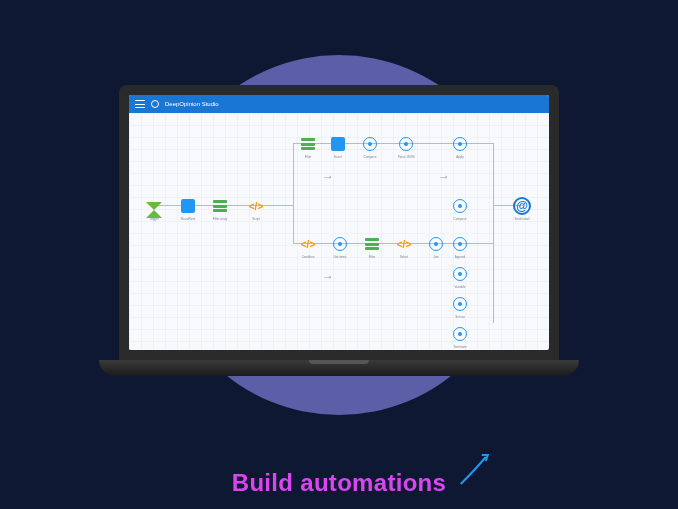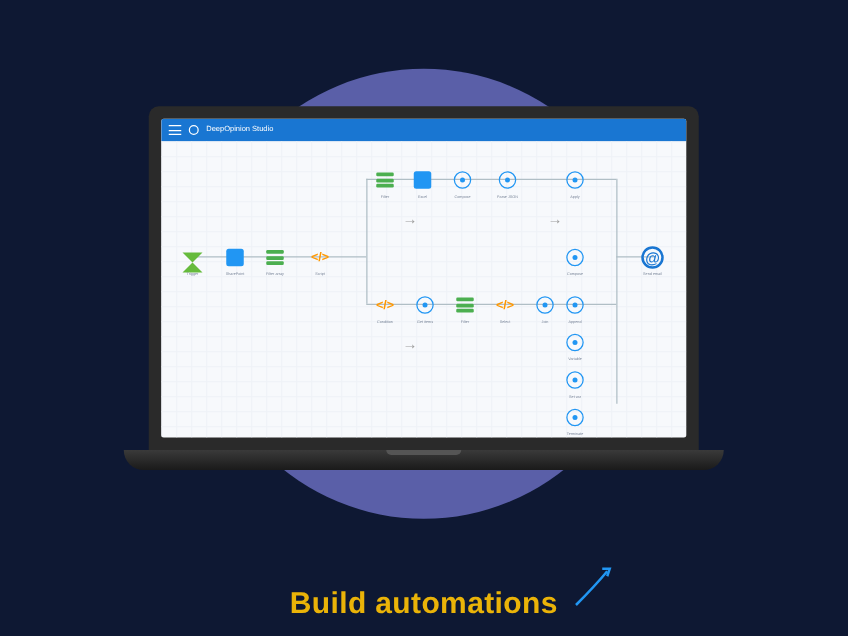--- a/index.html
+++ b/index.html
@@ -194,21 +194,21 @@
     width: 60px;
     height: 4px;
     background: #555;
     border-radius: 0 0 6px 6px;
   }
   .caption {
     position: absolute;
     bottom: 12px;
     left: 50%;
     transform: translateX(-50%);
-    color: #eab308;
+    color: #d946ef;
     font-size: 24px;
     font-weight: 600;
     letter-spacing: 0.3px;
     display: flex;
     align-items: center;
     gap: 16px;
   }
   .caption-arrow {
     position: absolute;
     right: -50px;

